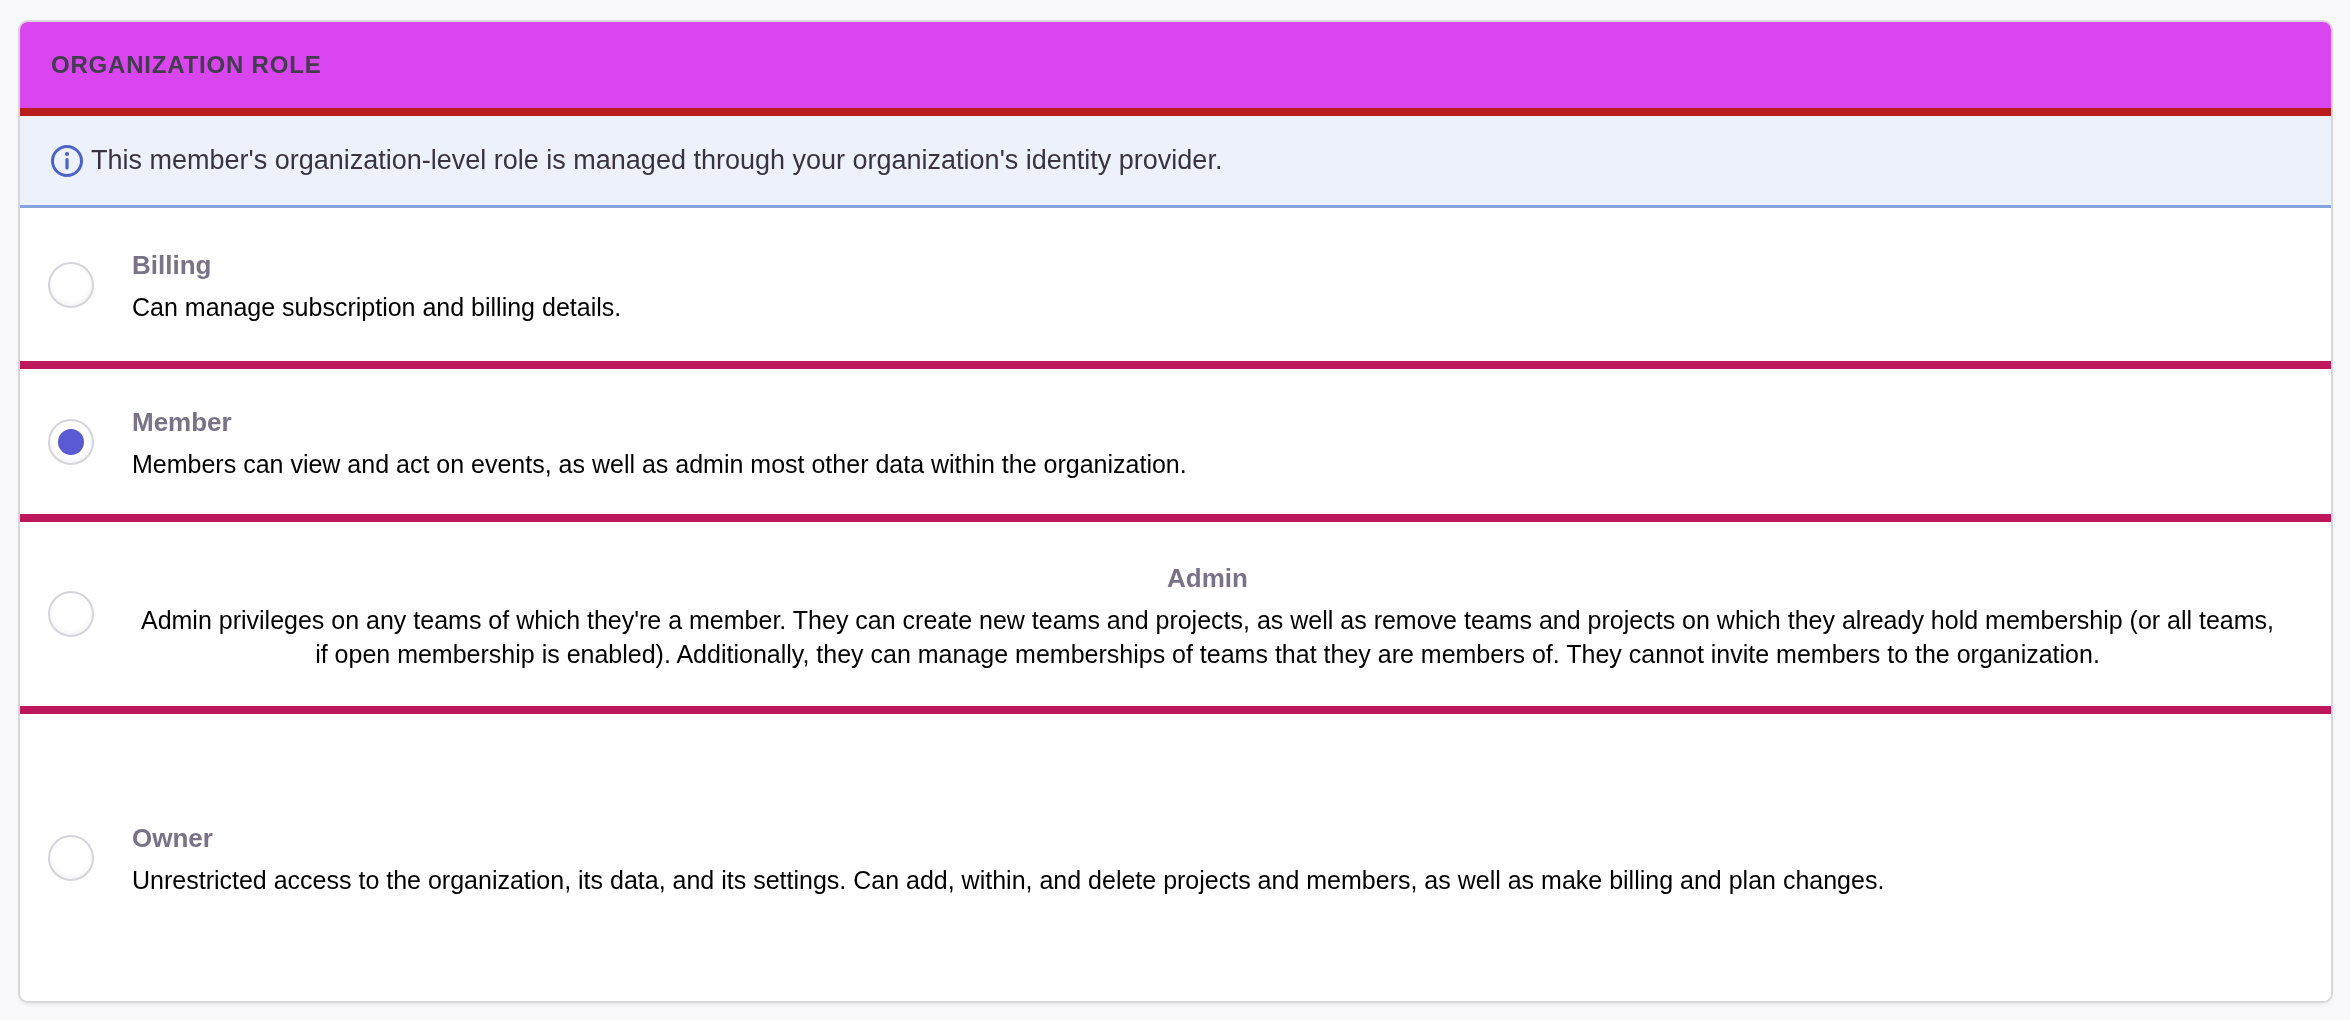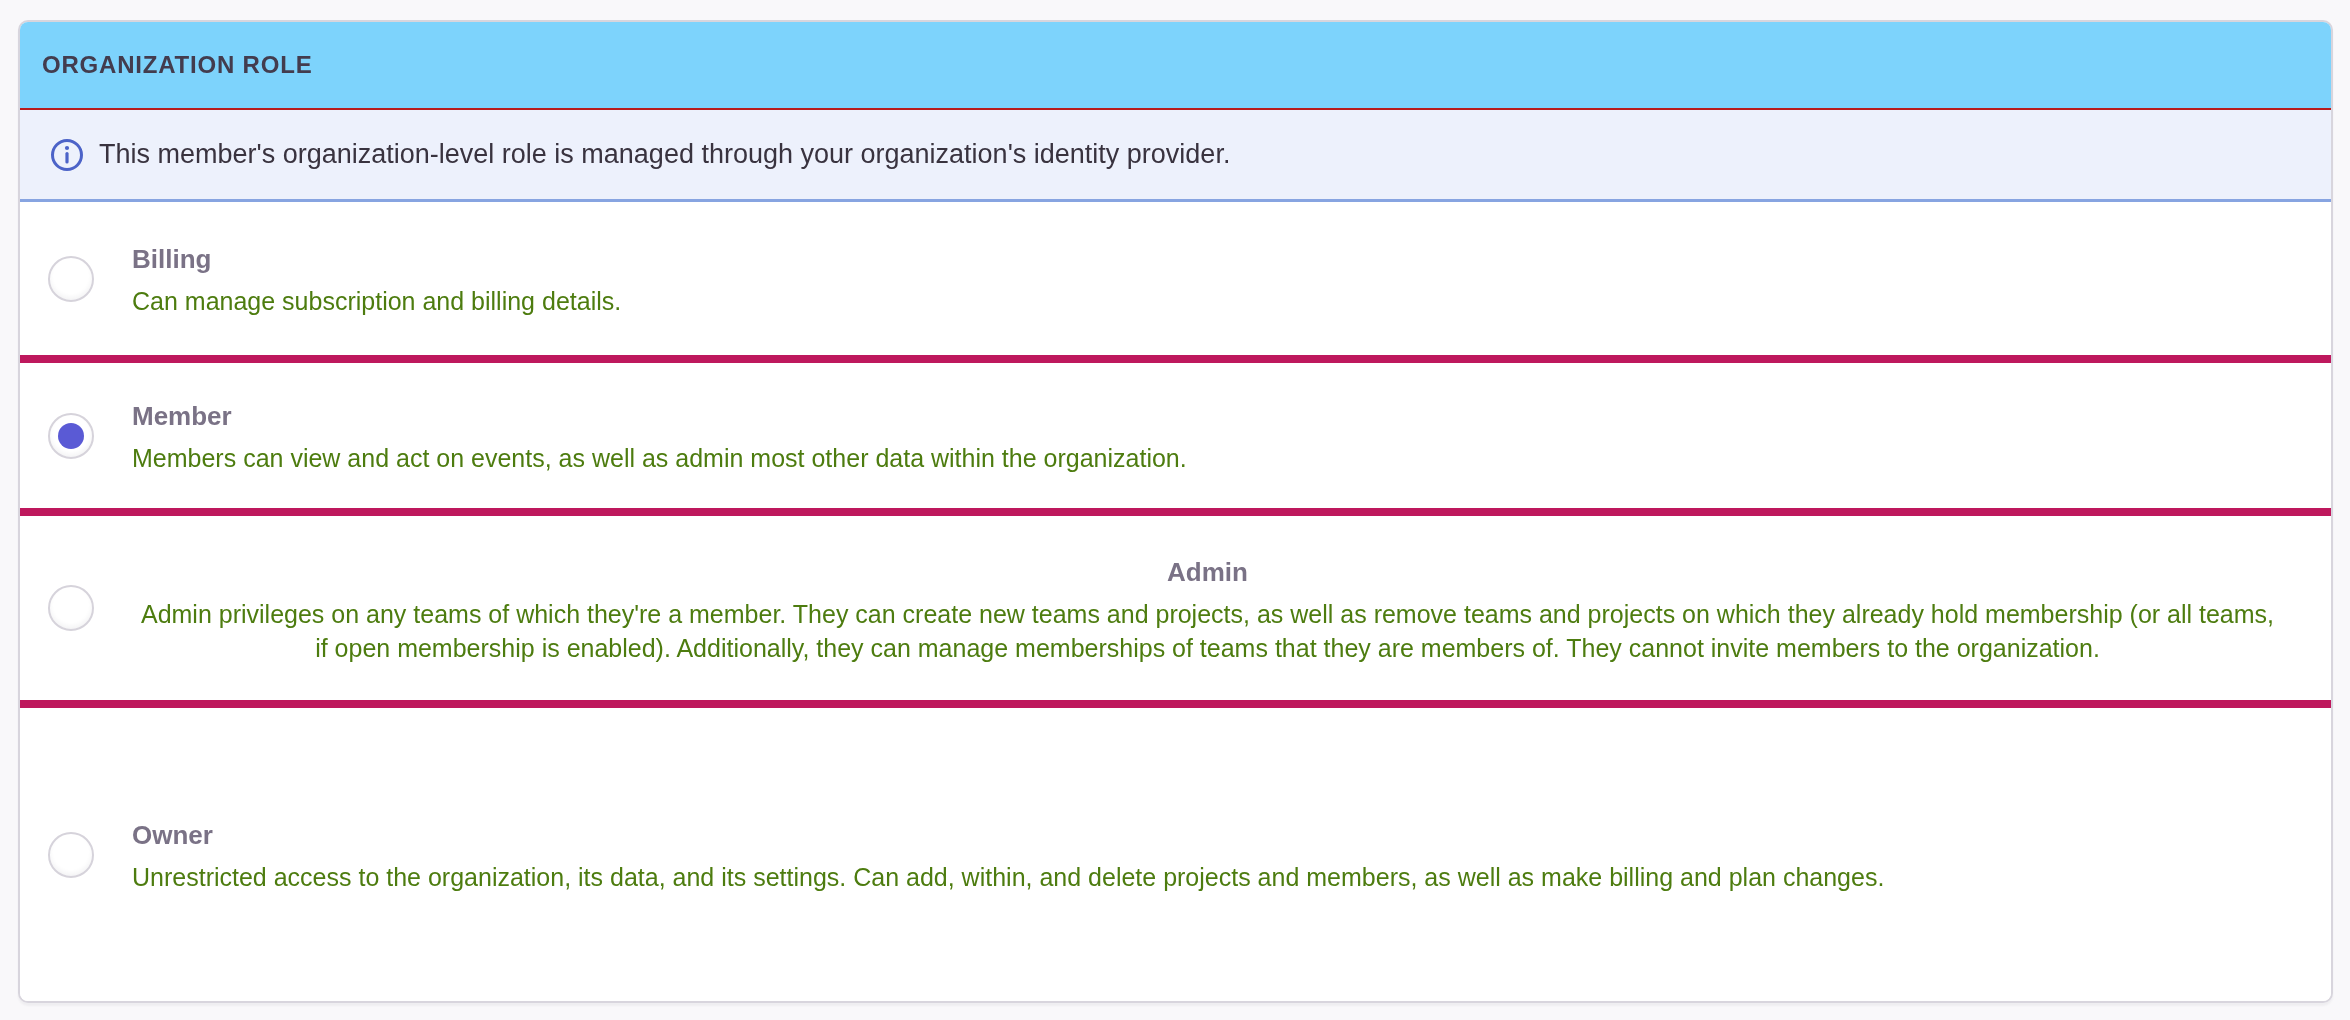--- a/index.html
+++ b/index.html
@@ -25,40 +25,40 @@
     border: 2px solid #D8D5DD;
     border-radius: 10px;
     box-shadow: 0 3px 2px rgba(60, 50, 80, 0.05);
     display: flex;
     flex-direction: column;
     overflow: hidden;
   }
   .panel-header {
     height: 86px;
     flex: none;
-    background: #7dd3fc;
-    border-bottom: 2px solid #b91c1c;
+    background: #d946ef;
+    border-bottom: 8px solid #b91c1c;
     display: flex;
     align-items: center;
-    padding: 0 22px;
+    padding: 0 31px;
   }
   .panel-header-label {
     font-size: 24px;
     font-weight: 700;
     letter-spacing: 0.8px;
     color: #433C4E;
   }
   .alert {
     height: 89px;
     flex: none;
     background: #EDF1FC;
     border-bottom: 3px solid #87A4E1;
     display: flex;
     align-items: center;
-    gap: 15px;
+    gap: 7px;
     padding: 0 30px;
     box-sizing: content-box;
   }
   .alert-text {
     font-size: 27px;
     color: #39333F;
   }
   .info-icon {
     flex: none;
     width: 34px;
@@ -116,21 +116,21 @@
   }
   .role-title {
     font-size: 26px;
     font-weight: 700;
     color: #7A7286;
     margin-top: 6px;
   }
   .role-desc {
     font-size: 25px;
     line-height: 1.38;
-    color: #4d7c0f;
+    color: #000000;
   }
 </style>
 </head>
 <body>
 
 <div class="panel">
 
   <div class="panel-header">
     <span class="panel-header-label">ORGANIZATION ROLE</span>
   </div>

